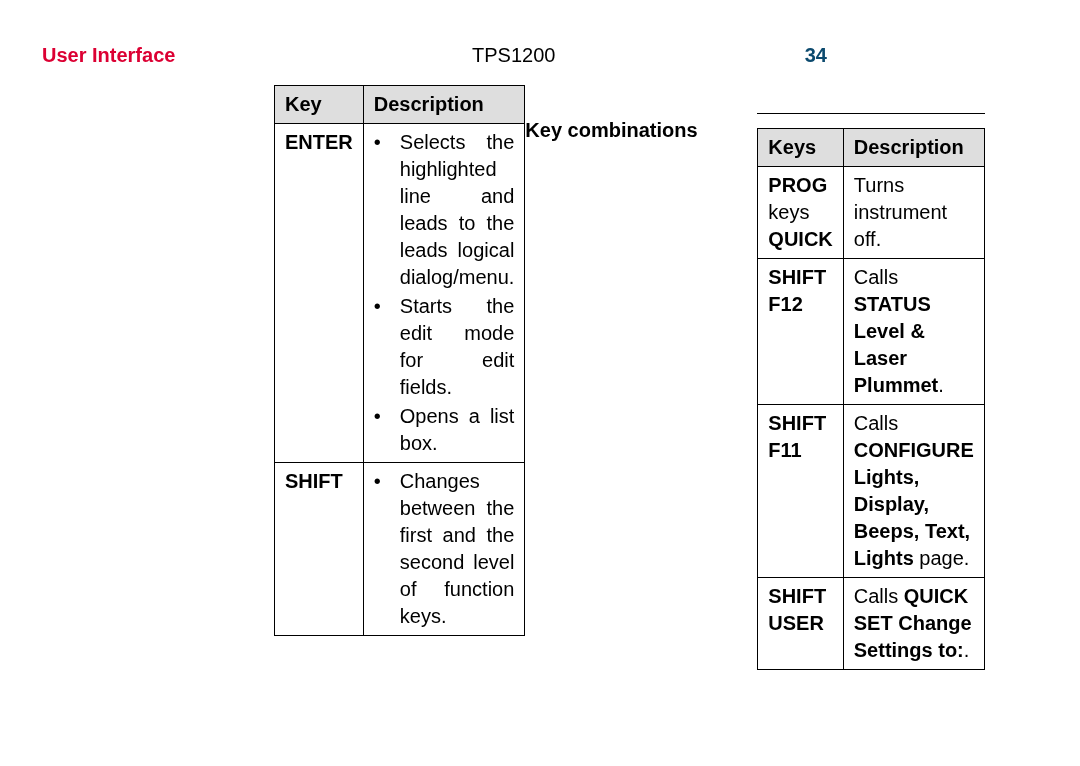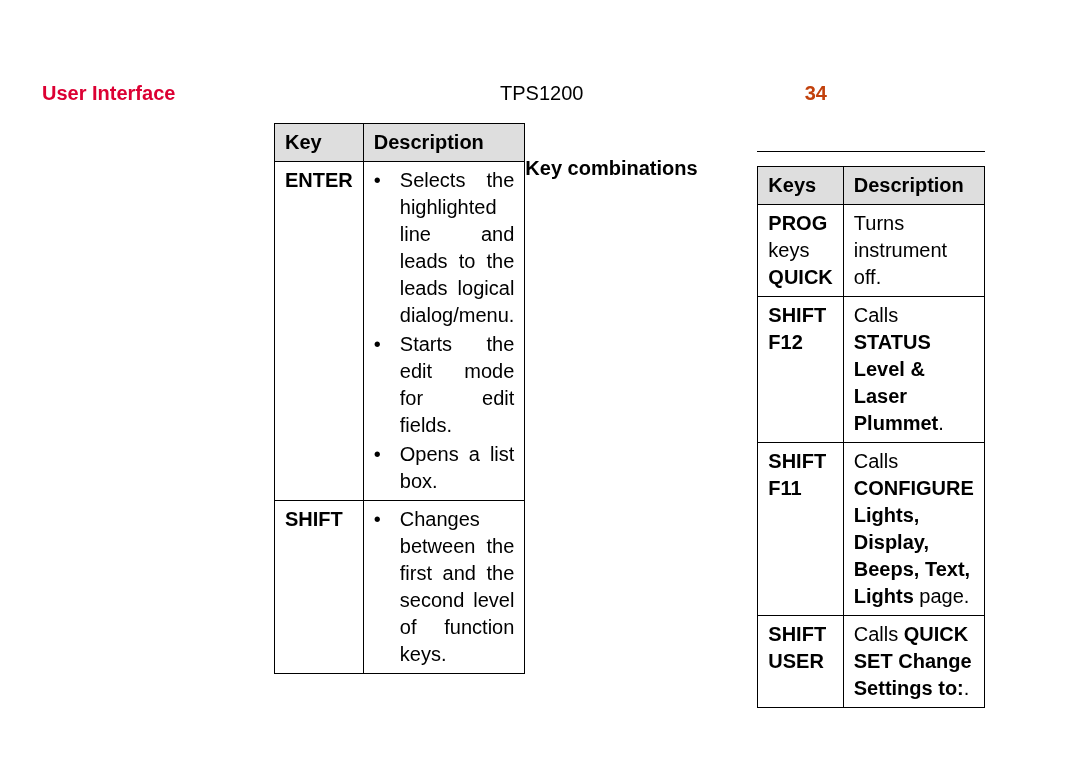--- a/index.html
+++ b/index.html
@@ -6,42 +6,41 @@
     margin: 0;
     padding: 0;
     background: #fff;
     font-family: Arial, Helvetica, sans-serif;
     color: #000;
   }
   .page {
     width: 869px;
     height: 766px;
     box-sizing: border-box;
-    padding: 82px 42px 40px 42px;
+    padding: 44px 42px 40px 42px;
     position: relative;
   }
   .header-row {
     display: flex;
     align-items: baseline;
     justify-content: space-between;
     font-size: 20px;
     margin-bottom: 18px;
   }
   .section-title {
     color: #dc0033;
     font-weight: bold;
     flex: 0 0 430px;
   }
   .doc-title {
     flex: 1 1 auto;
     text-align: left;
-    margin-left: 28px;
   }
   .page-number {
-    color: #c2410c;
+    color: #0c4a6e;
     font-weight: bold;
     flex: 0 0 60px;
     text-align: right;
   }
   .body {
     display: flex;
     flex-direction: row;
   }
   .block {
     display: flex;

